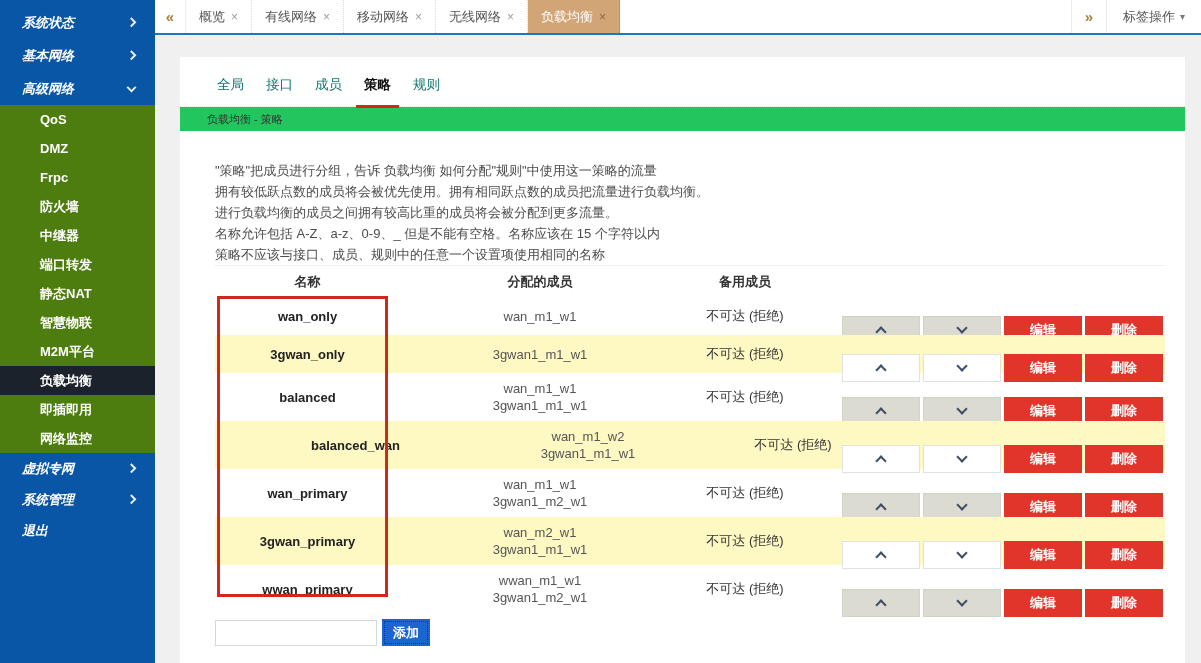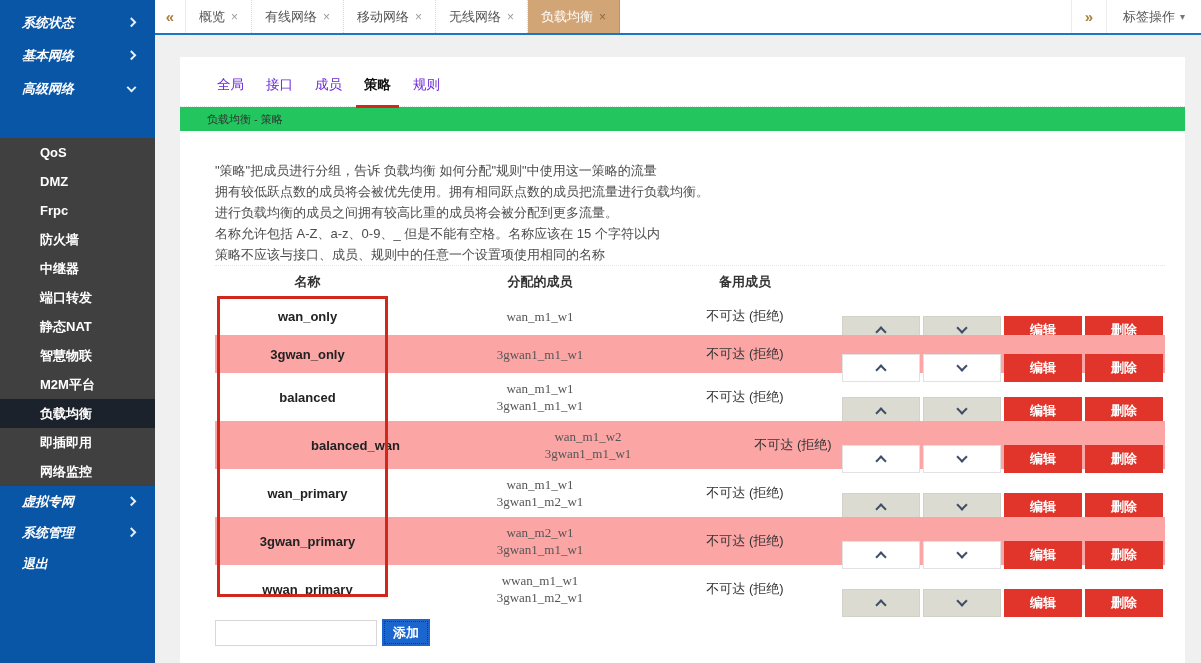--- a/index.html
+++ b/index.html
@@ -7,21 +7,21 @@
     width:1201px;height:663px;position:relative;overflow:hidden;
     background:#f0f0f0;font-family:"Liberation Sans",sans-serif;
     -webkit-font-smoothing:antialiased;
   }
   
   .sidebar{position:absolute;left:0;top:0;width:155px;height:663px;background:#0a56a6;}
   .snav-top{height:33px;line-height:33px;padding:0 16px 0 22px;color:#fff;font-size:13px;
     font-weight:bold;cursor:pointer;position:relative;font-style:italic;}
   .sidebar>.snav-top:first-child{margin-top:6px;}
   .snav-top.compact{height:31px;line-height:31px;}
-  .submenu{background:#404040;margin-top:33px;}
+  .submenu{background:#4d7c0f;}
   .snav-sub{height:29px;line-height:29px;padding-left:40px;color:#fff;font-size:13px;
     font-weight:600;cursor:pointer;}
   .snav-sub.active{background:#1c222b;}
   .schev{position:absolute;right:20px;top:50%;width:5px;height:5px;
     border-right:2px solid rgba(255,255,255,.9);border-bottom:2px solid rgba(255,255,255,.9);}
   .schev.right{transform:translateY(-60%) rotate(-45deg);}
   .schev.down{transform:translateY(-70%) rotate(45deg);}
   
   .topbar{position:absolute;left:155px;top:0;width:1046px;height:33px;background:#fff;
     border-bottom:2px solid #1a78c2;display:flex;align-items:stretch;}
@@ -34,35 +34,35 @@
   .ttab .tclose{margin-left:6px;color:#9b9b9b;font-size:12px;}
   .ttab.active{background:#d2a577;color:#fff;border-right:1px solid #bd9066;}
   .ttab.active .tclose{color:#8a6a3f;}
   .tspacer{flex:1;}
   .tactions{padding:0 16px;display:flex;align-items:center;font-size:13px;color:#555;cursor:pointer;}
   .tactions .caret{margin-left:5px;font-size:10px;color:#777;}
   
   .panel{position:absolute;left:180px;top:57px;width:1005px;height:606px;background:#fff;}
   .ctabs{height:50px;padding-left:27px;display:flex;align-items:flex-end;
     border-bottom:1px dotted #ddd;box-sizing:border-box;}
-  .ctab{padding:0 10px 12px;margin-right:2px;font-size:13.5px;color:#6d28d9;position:relative;cursor:pointer;}
+  .ctab{padding:0 10px 12px;margin-right:2px;font-size:13.5px;color:#0f766e;position:relative;cursor:pointer;}
   .ctab.active{color:#111;font-weight:bold;}
   .ctab.active::after{content:"";position:absolute;left:2px;right:2px;bottom:-2px;height:3px;background:#d6251d;}
   .crumb{height:24px;line-height:24px;padding-left:27px;background:#22c55e;font-size:11px;color:#333;}
   .desc{margin:29px 0 0 35px;font-size:13px;color:#4c4c4c;}
   .desc p{margin:0;line-height:21px;}
   
   .tbl{margin-left:35px;width:950px;}
   .thead{display:flex;height:31px;align-items:center;border-top:1px dotted #e5e5e5;
     font-weight:bold;font-size:13px;color:#333;}
   .col-name{width:185px;text-align:center;}
-  .col-members{width:280px;text-align:center;font-family:Liberation Serif, serif;}
+  .col-members{width:280px;text-align:center;}
   .col-backup{width:130px;text-align:center;}
   .trow{display:flex;align-items:center;font-size:13px;color:#333;position:relative;}
-  .trow.alt{background:#fca5a5;}
+  .trow.alt{background:#fef9c3;}
   .cell-name{font-weight:bold;color:#222;}
   .member-line{line-height:17px;color:#555;}
   .actions{position:absolute;right:2px;top:50%;transform:translateY(-50%);display:flex;gap:3px;}
   .btn{width:78px;height:28px;display:flex;align-items:center;justify-content:center;
     box-sizing:border-box;cursor:pointer;border:none;padding:0;margin-top:28px;}
   .btn.step{background:#fff;border:1px solid #e2e2e2;}
   .btn.step.beige{background:#dcdbd1;border:1px solid #d3d2c6;}
   .btn.danger{background:#e1342a;color:#fff;font-weight:bold;font-size:13px;
     font-family:"Liberation Sans",sans-serif;}
   .chev{display:inline-block;width:6px;height:6px;

